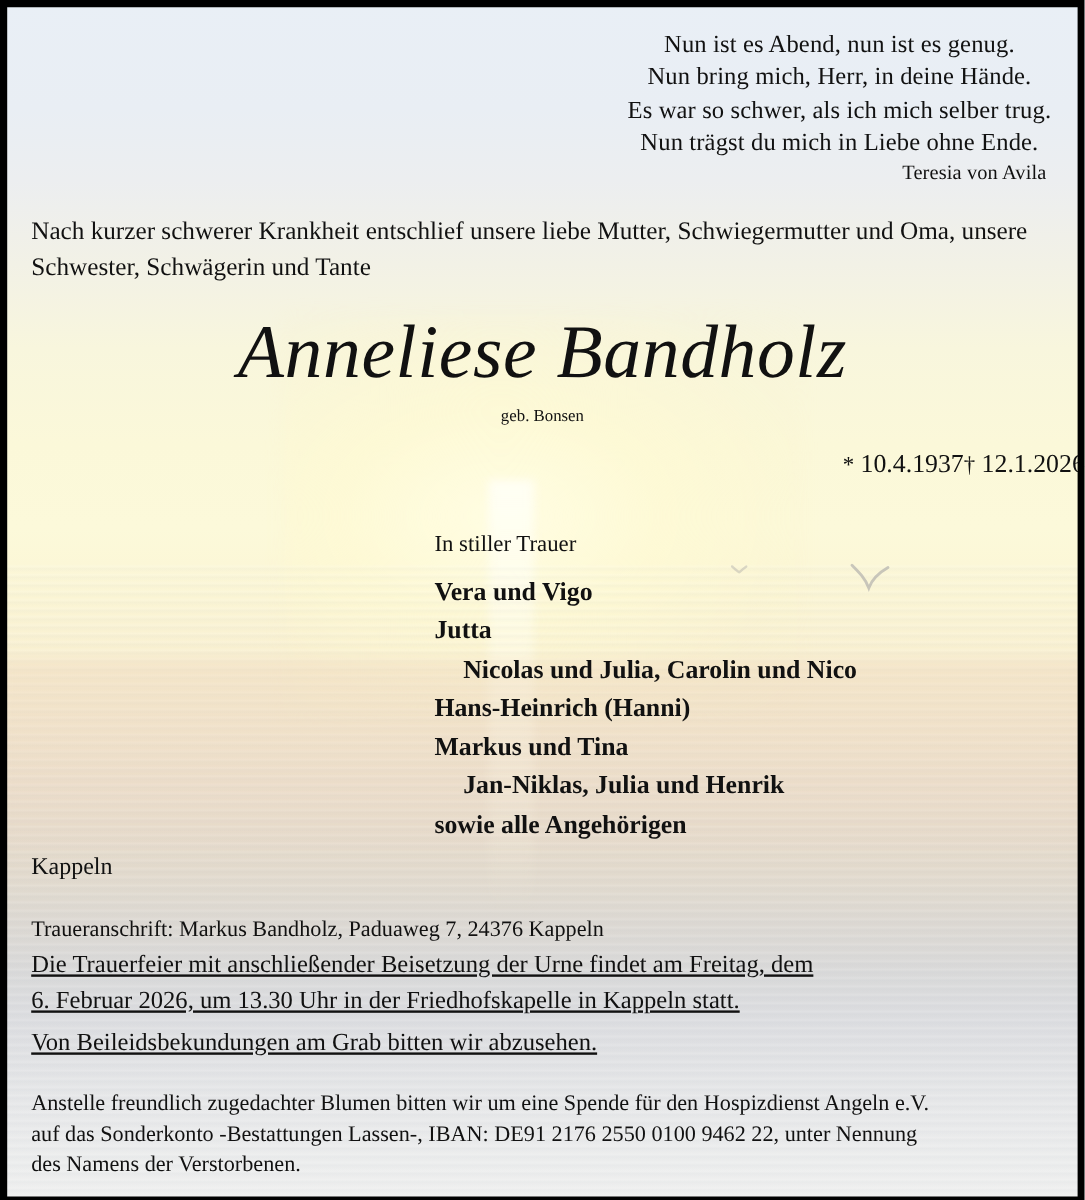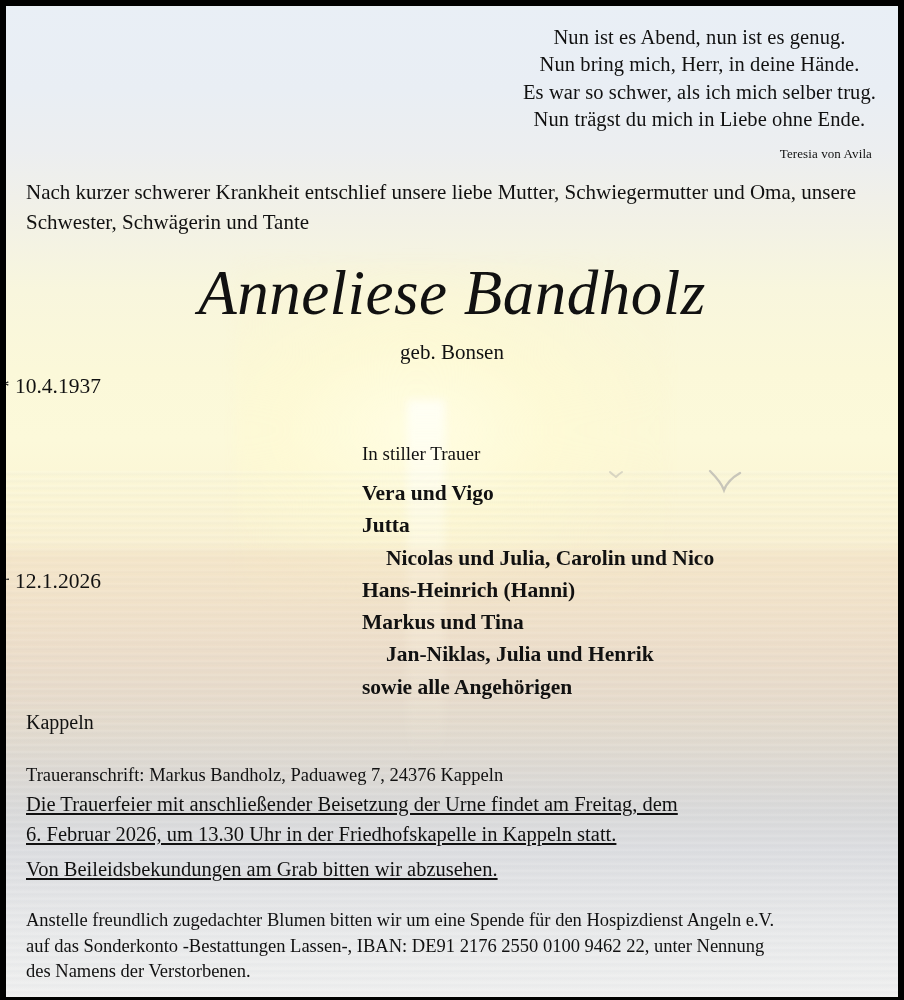--- a/index.html
+++ b/index.html
@@ -143,23 +143,23 @@
     position: absolute;
     top: 24px;
     right: 28px;
     text-align: center;
     font-size: 20.5px;
     line-height: 1.33;
     letter-spacing: 0.1px;
   }
   .poem-line { white-space: nowrap; }
   .poem-author {
-    margin-top: 12px;
+    margin-top: 0;
     text-align: right;
-    font-size: 13px;
+    font-size: 17px;
     padding-right: 4px;
   }
 
   
   .lead {
     position: absolute;
     top: 178px;
     left: 26px;
     right: 26px;
     font-size: 21px;
@@ -177,32 +177,30 @@
     font-size: 63px;
     line-height: 1;
     letter-spacing: 0.5px;
   }
   .maiden {
     position: absolute;
     top: 340px;
     left: 0;
     right: 0;
     text-align: center;
-    font-size: 21px;
+    font-size: 14px;
   }
   .dates {
     position: absolute;
     top: 374px;
     left: 0;
     right: 0;
     display: flex;
     justify-content: flex-end;
-    gap: 170px;
     font-size: 21.5px;
-    flex-direction: column;
   }
   .date-item { white-space: nowrap; }
   .sym { font-size: 19px; }
 
   
   .mourn {
     position: absolute;
     top: 443px;
     left: 362px;
   }

